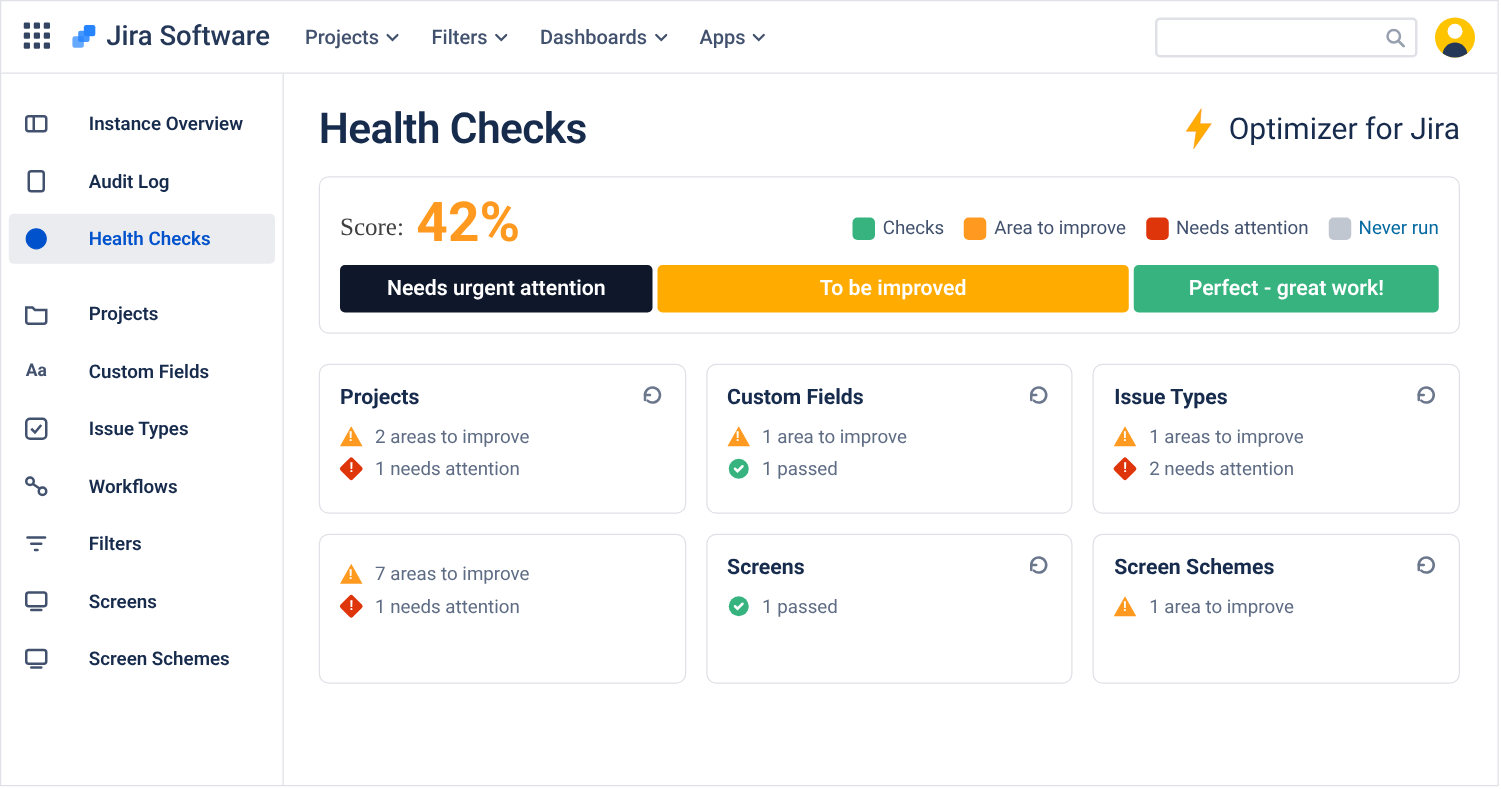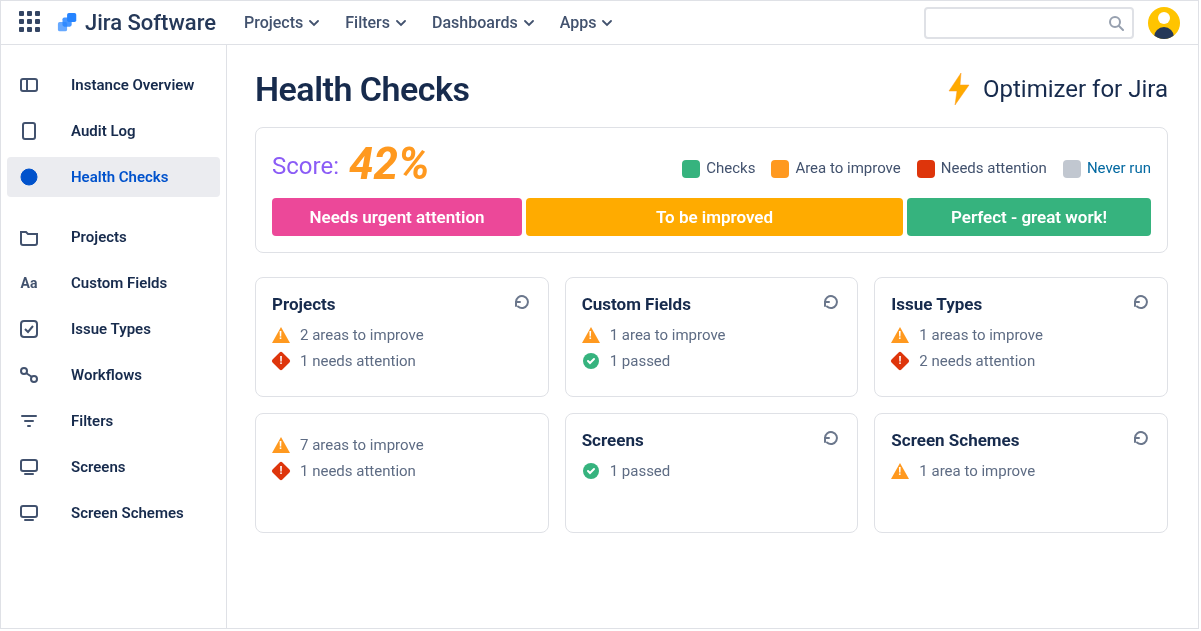--- a/index.html
+++ b/index.html
@@ -16,21 +16,21 @@
     width: 1199px;
     height: 629px;
     margin: 0;
     display: flex;
     flex-direction: column;
   }
   
   .topnav {
     display: flex;
     align-items: center;
-    height: 44px;
+    height: 58px;
     padding: 0 18px;
     border-bottom: 1px solid #DFE1E6;
   }
   .app-switcher {
     width: 24px; height: 24px;
     display: grid; grid-template-columns: repeat(3, 5px); grid-template-rows: repeat(3, 5px);
     gap: 3px;
     cursor: pointer;
     margin-right: 14px;
   }
@@ -109,41 +109,41 @@
   .bolt { width: 36px; height: 36px; }
   
   .score-panel {
     margin-top: 18px;
     border: 1px solid #DFE1E6; border-radius: 8px;
     padding: 14px 16px 16px;
   }
   .score-row {
     display: flex; align-items: flex-end; margin-bottom: 12px;
   }
-  .score-label { font-size: 24px; color: #8b5cf6; margin-right: 10px; padding-bottom: 6px; }
-  .score-value { font-size: 44px; font-weight: 700; color: #FF991F; line-height: 1; font-style: italic; }
+  .score-label { font-size: 20px; color: #404040; margin-right: 10px; padding-bottom: 6px; font-family: Liberation Serif, serif; }
+  .score-value { font-size: 44px; font-weight: 700; color: #FF991F; line-height: 1; }
   .legend {
     margin-left: auto; display: flex; gap: 16px; align-items: center; padding-bottom: 8px;
     font-size: 15px; color: #42526E;
   }
   .legend .never { color: #0369a1; }
   .swatch { width: 18px; height: 18px; border-radius: 4px; display:inline-block; vertical-align: middle; margin-right: 6px; }
   .sw-green { background: #36B37E; }
   .sw-orange { background: #FF991F; }
   .sw-red { background: #DE350B; }
   .sw-grey { background: #C1C7D0; }
   .bar-row {
     display: flex; gap: 4px;
   }
   .bar {
     height: 38px; border-radius: 4px; color: #fff;
     display: flex; align-items: center; justify-content: center;
     font-size: 17px; font-weight: 600;
   }
-  .bar-red { background: #ec4899; flex: 0 0 250px; }
+  .bar-red { background: #0f172a; flex: 0 0 250px; }
   .bar-orange { background: #FFAB00; flex: 1; }
   .bar-green { background: #36B37E; flex: 0 0 244px; }
   
   .cards {
     margin-top: 24px;
     display: grid; grid-template-columns: repeat(3, 1fr); gap: 16px;
   }
   .card {
     border: 1px solid #DFE1E6; border-radius: 8px;
     padding: 14px 16px 18px;

